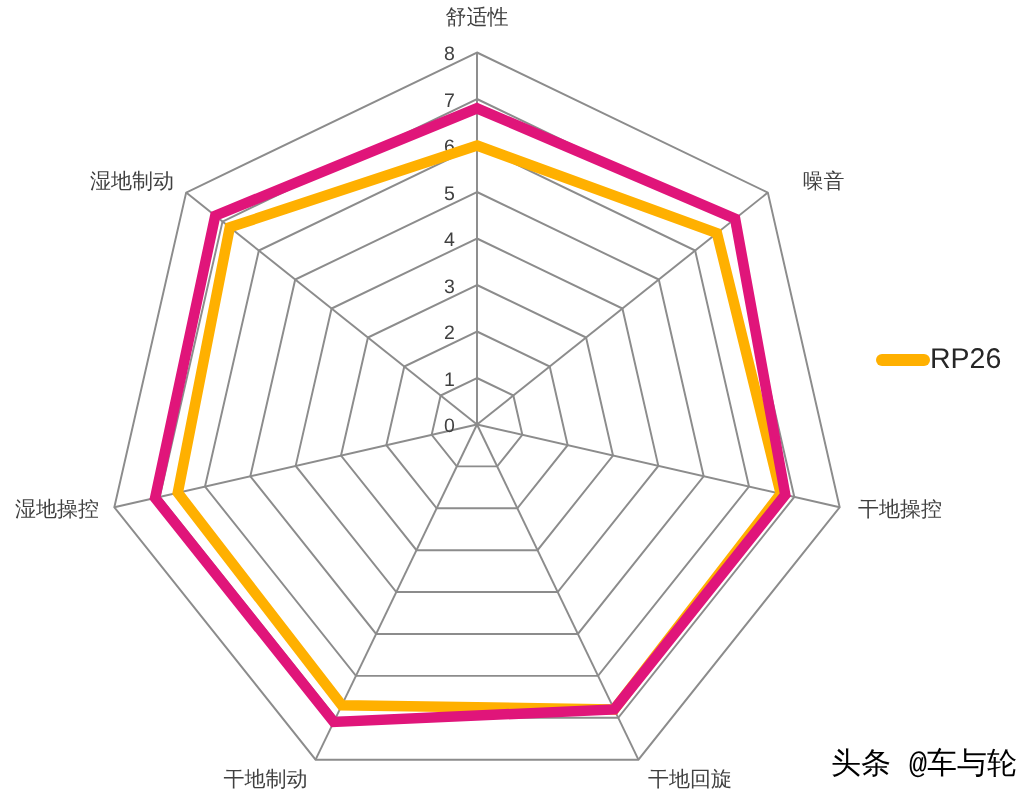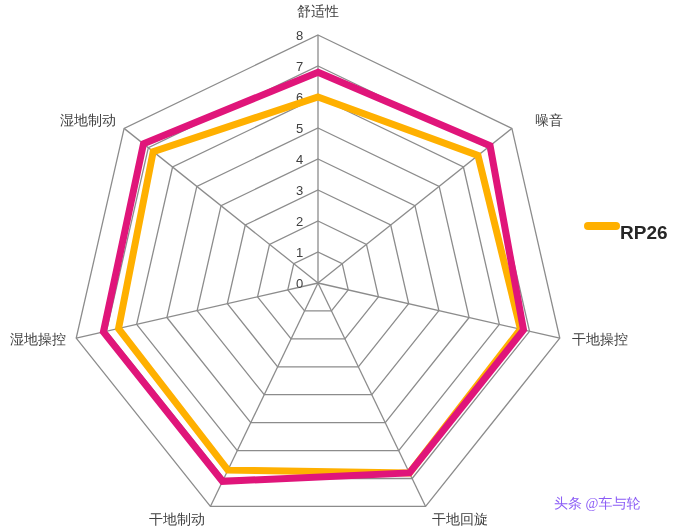--- a/index.html
+++ b/index.html
@@ -3,25 +3,25 @@
   <meta charset="utf-8">
   <style>
     html, body { margin: 0; padding: 0; background: #ffffff; }
     body { width: 678px; height: 531px; position: relative; overflow: hidden;
            font-family: "DejaVu Sans", "Liberation Sans", sans-serif; }
     #chart-root { position: absolute; left: 0; top: 0; width: 678px; height: 531px; }
     svg { position: absolute; left: 0; top: 0; }
     .axis-label { font-size: 14px; fill: #404040; }
     .tick-label { font-size: 13px; fill: #404040; font-family: "Liberation Sans", sans-serif; }
     .legend { position: absolute; left: 584px; top: 222px; }
-    .legend-item { display: flex; align-items: flex-start; height: 36px; font-weight: bold; }
+    .legend-item { display: flex; align-items: center; height: 36px; }
     .legend-swatch { width: 36px; height: 8px; border-radius: 4px; margin-right: 0; }
     .legend-label { font-family: "Liberation Sans", sans-serif; font-size: 19px; color: #262626; }
-    .watermark { position: absolute; left: 554px; top: 495px; font-size: 14px; color: #8b5cf6;
-                 text-shadow: 0 0 2px #fff, 0 0 2px #fff; font-family: Liberation Serif, serif; }
+    .watermark { position: absolute; left: 554px; top: 495px; font-size: 20px; color: #000000;
+                 text-shadow: 0 0 2px #fff, 0 0 2px #fff; font-family: Liberation Mono, monospace; }
   </style>
 </head>
 <body>
 
 <div id="chart-root">
   <svg id="radar-svg" width="678" height="531">
       <polygon points="318,252 342.23677595650895,263.67181614237927 348.22276527763654,289.8981489526457 331.4503959126443,310.930034904975 304.5496040873557,310.930034904975 287.77723472236346,289.8981489526457 293.76322404349105,263.67181614237927" fill="none" stroke="#8c8c8c" stroke-width="1.3"></polygon>
       <polygon points="318,221 366.47355191301784,244.34363228475854 378.4455305552731,296.7962979052915 344.9007918252886,338.86006980995 291.09920817471135,338.86006980995 257.5544694447269,296.7962979052915 269.52644808698216,244.34363228475854" fill="none" stroke="#8c8c8c" stroke-width="1.3"></polygon>
       <polygon points="318,190 390.7103278695268,225.01544842713778 408.6682958329096,303.69444685793724 358.35118773793295,366.79010471492495 277.64881226206705,366.79010471492495 227.3317041670904,303.69444685793724 245.2896721304732,225.01544842713778" fill="none" stroke="#8c8c8c" stroke-width="1.3"></polygon>
       <polygon points="318,159 414.9471038260357,205.68726456951705 438.89106111054616,310.592595810583 371.80158365057724,394.72013961989995 264.19841634942276,394.72013961989995 197.10893888945387,310.592595810583 221.05289617396429,205.68726456951705" fill="none" stroke="#8c8c8c" stroke-width="1.3"></polygon>

